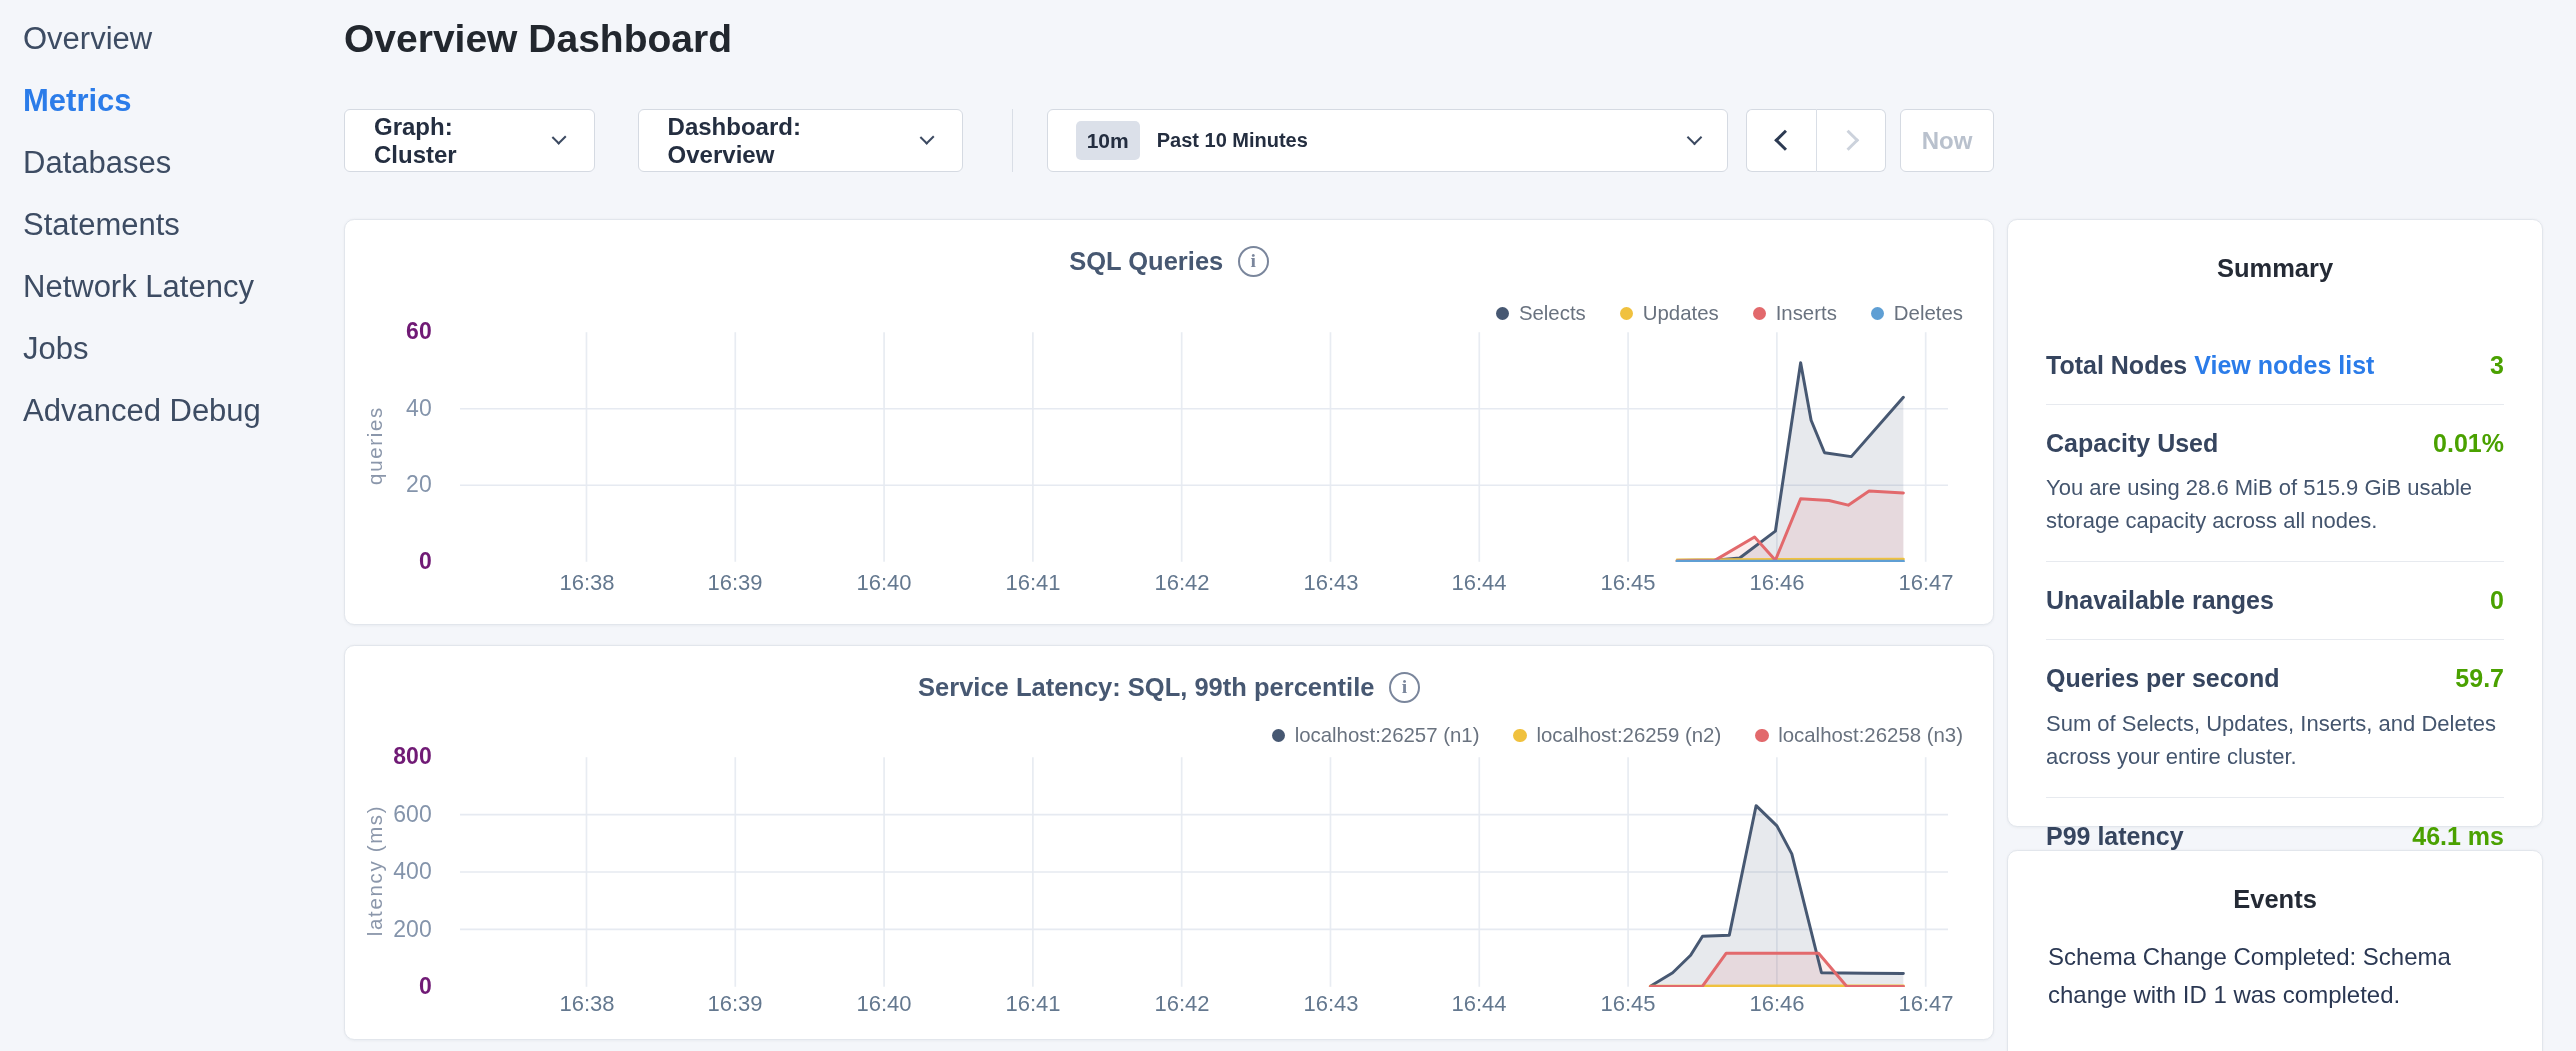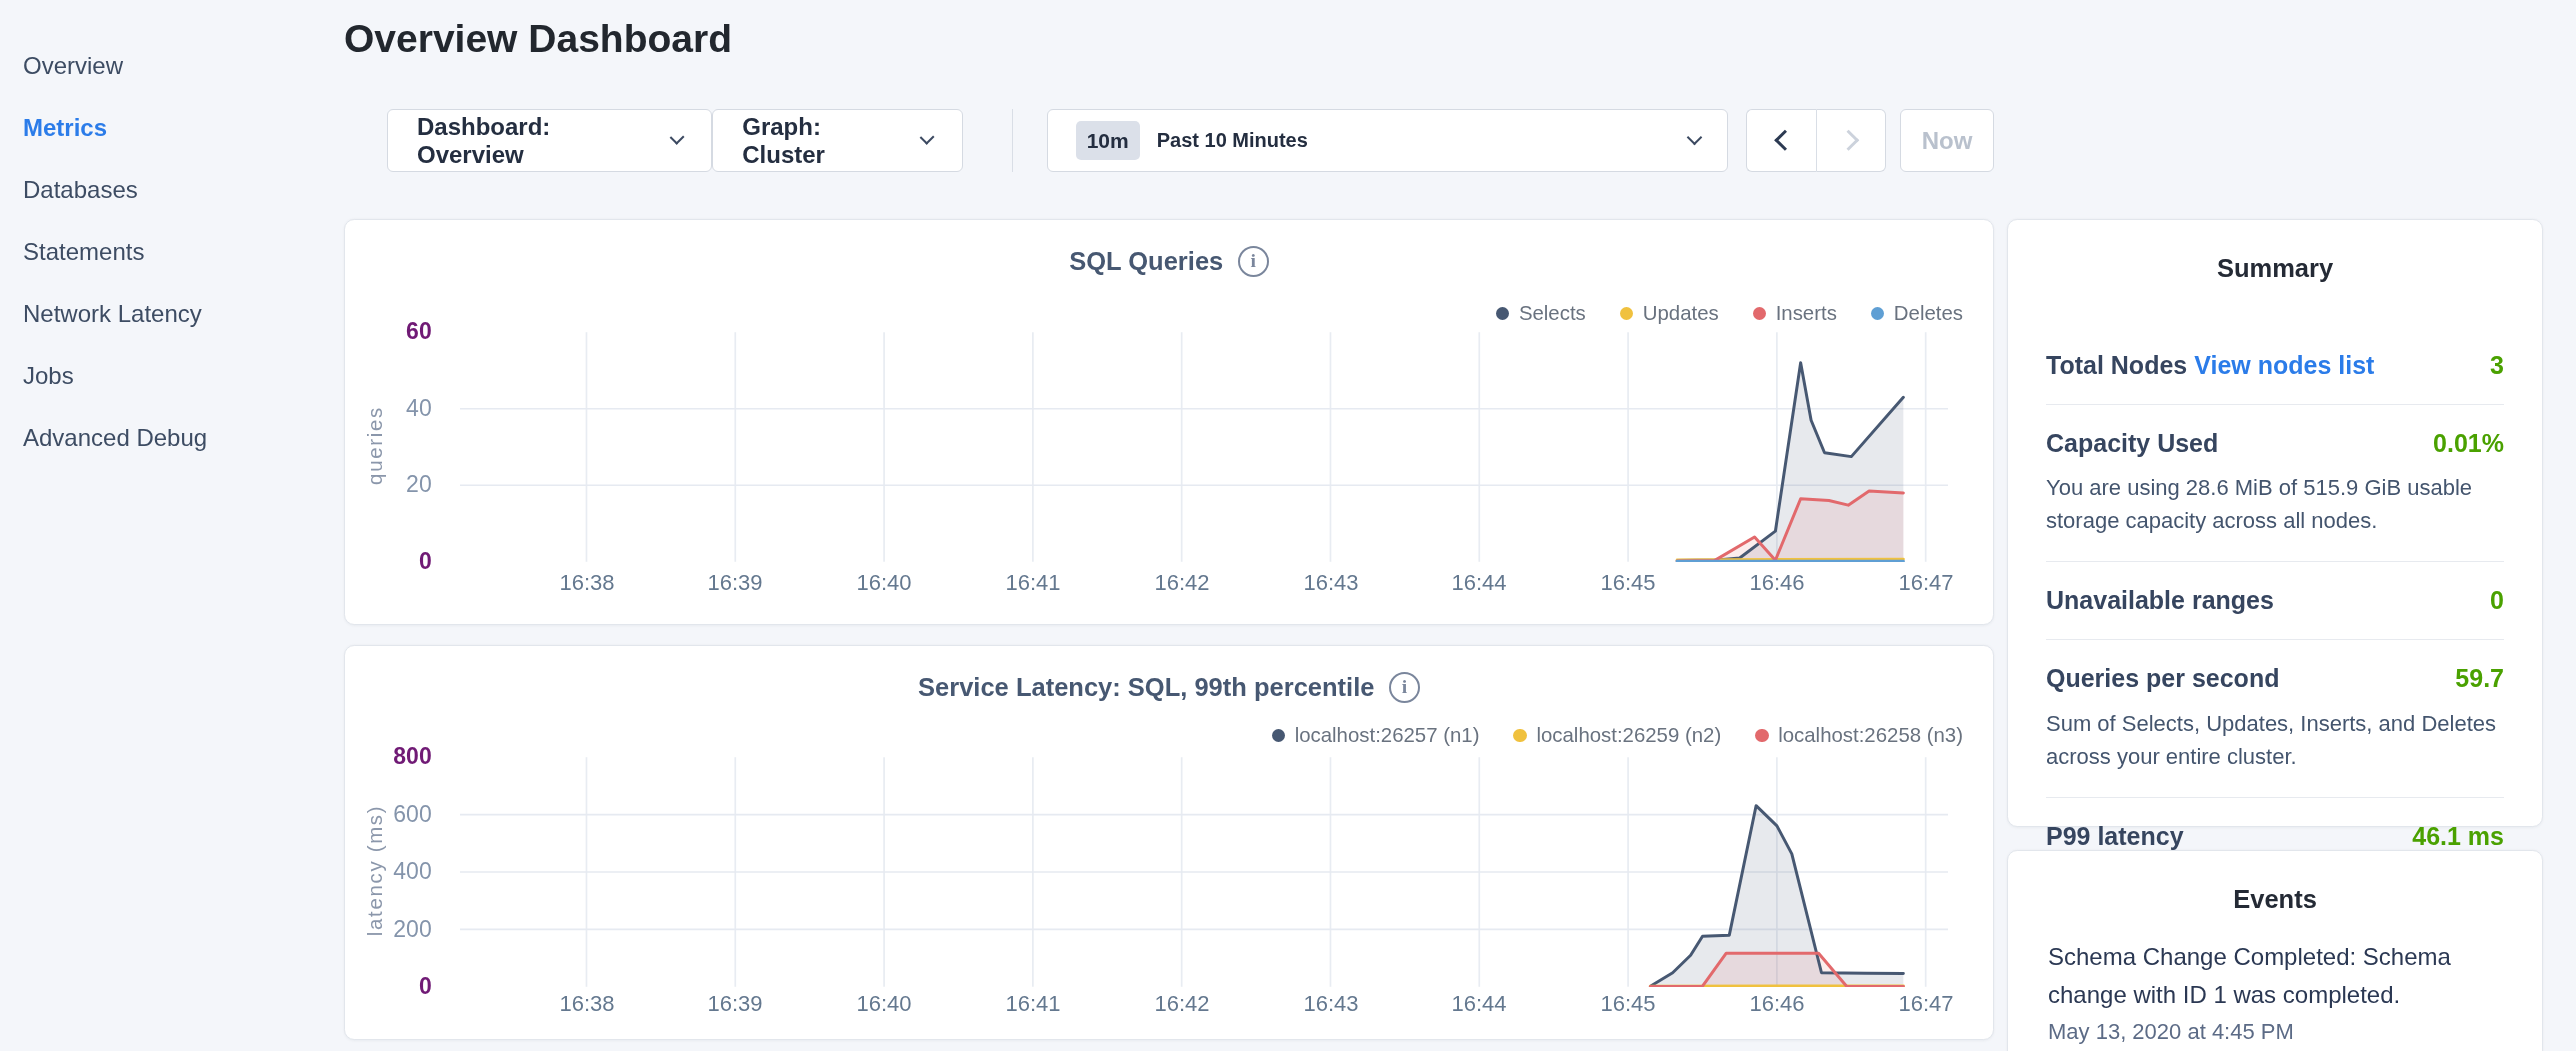--- a/index.html
+++ b/index.html
@@ -5,21 +5,21 @@
   * { margin:0; padding:0; box-sizing:border-box; }
   html,body { width:2576px; height:1051px; }
   body {
     position:relative; overflow:hidden;
     background:#f4f6fa;
     font-family:"Liberation Sans", sans-serif;
     color:#242a35;
   }
   
   .sidebar { position:absolute; left:0; top:0; width:340px; height:1051px; padding:27px 0 0 23px; }
-  .nav-item { font-size:24px; color:#3d4c63; margin-bottom:38px; cursor:pointer; line-height:24px;margin-top:27px; }
+  .nav-item { font-size:31px; color:#3d4c63; margin-bottom:38px; cursor:pointer; line-height:24px; }
   .nav-item.active { color:#2b7ce9; font-weight:700; }
   
   .main { position:absolute; left:344px; top:0; width:1650px; }
   .page-title { position:absolute; left:0; top:17px; font-size:39px; font-weight:600; color:#22272e; }
   
   .controls { position:absolute; left:0; top:109px; height:63px; display:flex; align-items:center; }
   .drop-btn {
     height:63px; background:#fff; border:0.9px solid #d5dae2; border-radius:6px;
     display:flex; align-items:center; padding:0 29px; cursor:pointer;
   }
@@ -94,26 +94,26 @@
     <div class="nav-item">Statements</div>
     <div class="nav-item">Network Latency</div>
     <div class="nav-item">Jobs</div>
     <div class="nav-item">Advanced Debug</div>
   </nav>
 
 <div class="main">
   <h1 class="page-title">Overview Dashboard</h1>
 
   <div class="controls">
+    <div class="drop-btn">
+      <span class="lbl">Graph: Cluster</span>
+      <span class="chev"></span>
+    </div>
     <div class="drop-btn" style="margin-left:43px;">
       <span class="lbl">Dashboard: Overview</span>
-      <span class="chev"></span>
-    </div>
-    <div class="drop-btn">
-      <span class="lbl">Graph: Cluster</span>
       <span class="chev"></span>
     </div>
     <div class="v-div"></div>
     <div class="time-picker">
       <span class="time-badge">10m</span>
       <span class="time-label">Past 10 Minutes</span>
       <span class="chev"></span>
     </div>
     <div class="pager">
       <div class="pg-btn prev">
@@ -296,17 +296,16 @@
             <span class="s-label">P99 latency</span>
             <span class="s-value">46.1 ms</span>
           </div>
         </div>
       </div>
   </section>
   <section class="card events-card">
     <div class="panel-title">Events</div>
     <div class="event-item">
       <div class="event-text">Schema Change Completed: Schema change with ID 1 was completed.</div>
-      <div class="event-time">May 13, 2020 at 4:45 PM</div>
     </div>
   </section>
 </div>
 
 
 </body></html>

